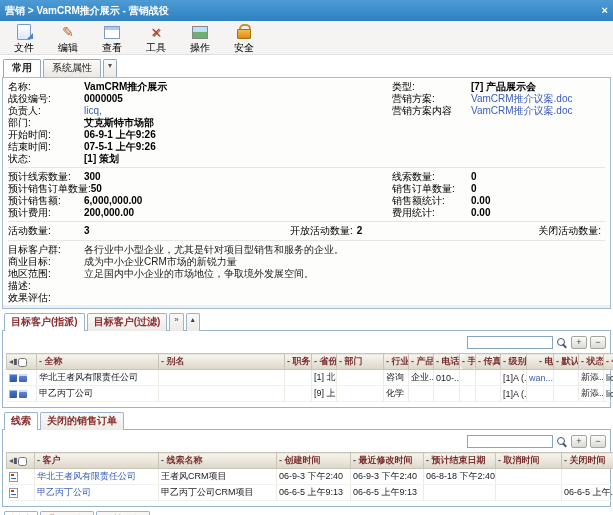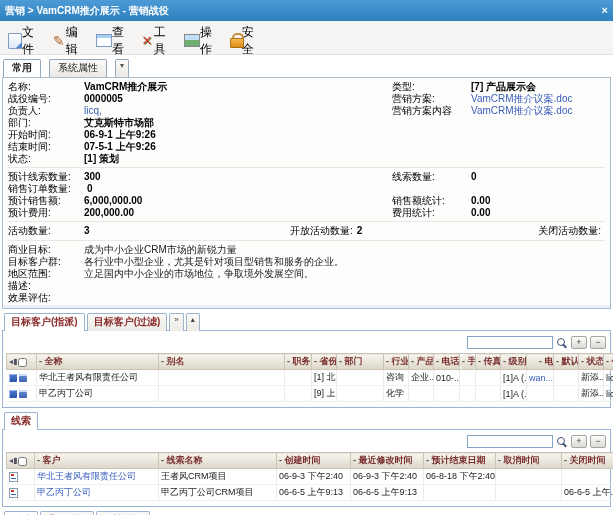--- a/index.html
+++ b/index.html
@@ -14,32 +14,32 @@
     height:21px; background:linear-gradient(#4d9bd5,#2e80c0);
     color:#fff; display:flex; align-items:center; padding:0 5px;
     font-weight:bold; font-size:10px;
   }
   .topbar .close { margin-left:auto; cursor:pointer; font-size:11px; line-height:11px; }
   
   .toolbar {
     display:flex; gap:12px; padding:3px 8px 2px; background:#f5f4f2;
     border-bottom:1px solid #e2e0de; height:34px; align-items:flex-start;
   }
-  .tb-item { display:flex; flex-direction:row; align-items:center; width:32px; font-size:12px; cursor:pointer; }
+  .tb-item { display:flex; flex-direction:column; align-items:center; width:32px; font-size:10px; cursor:pointer; }
   .tb-icon { width:18px; height:16px; position:relative; margin-bottom:1px; display:flex; align-items:center; justify-content:center; }
   .i-file::before { content:""; width:12px; height:14px; background:linear-gradient(#fff,#dce8f8); border:1px solid #7a9cc6; border-radius:1px; }
   .i-file::after { content:""; position:absolute; right:0; bottom:1px; width:0; height:0; border-left:6px solid transparent; border-bottom:6px solid #4d86c8; }
   .i-edit::before { content:"✎"; font-size:14px; color:#b0652e; }
   .i-view::before { content:""; width:14px; height:11px; background:linear-gradient(#a8cdf0 30%,#fff 30%); border:1px solid #7a9cc6; }
   .i-tools::before { content:"✕"; font-size:13px; font-weight:bold; color:#c6392c; text-shadow:1px 1px 0 #7a7a40; }
   .i-operate::before { content:""; width:14px; height:11px; border:1px solid #888; background:linear-gradient(#bfe0f8 45%,#6fb06f 45%); }
   .i-security::before { content:""; position:absolute; top:0; left:4px; width:8px; height:8px; border:2px solid #c89040; border-bottom:none; border-radius:5px 5px 0 0; }
   .i-security::after { content:""; position:absolute; bottom:1px; left:2px; width:12px; height:8px; background:linear-gradient(#f6bc4e,#e08a18); border:1px solid #a87010; border-radius:1px; }
   
-  .main-tabs { display:flex; gap:8px; padding:4px 3px 0; }
+  .main-tabs { display:flex; gap:2px; padding:4px 3px 0; }
   .tab {
     border:1px solid #93a8bd; border-bottom:none; background:linear-gradient(#fbfaf8,#ebe9e4);
     padding:1px 8px 2px; border-radius:2px 2px 0 0; cursor:pointer; color:#222;
   }
   .tab.active { background:#fff; font-weight:bold; }
   .tab.small { padding:1px 4px 2px; font-size:8px; color:#555; }
   
   .panel {
     margin:0 2px; border:1px solid #a8bdd2; background:#fdfdfc;
     padding:3px 5px 4px; box-shadow:inset 0 -3px 0 #e9f0f8;
@@ -210,20 +210,24 @@
         <div class="fl">
           <span class="flabel">预计线索数量:</span>
           <span class="fval">300</span>
         </div>
         <div class="fr">
           <span class="frlabel">线索数量:</span>
           <span class="fval">0</span>
         </div>
       </div>
       <div class="frow">
+        <div class="fl">
+          <span class="flabel">预计销售订单数量:</span>
+          <span class="fval">50</span>
+        </div>
         <div class="fr">
           <span class="frlabel">销售订单数量:</span>
           <span class="fval">0</span>
         </div>
       </div>
       <div class="frow">
         <div class="fl">
           <span class="flabel">预计销售额:</span>
           <span class="fval">6,000,000.00</span>
         </div>
@@ -248,26 +252,26 @@
     <span class="flabel">活动数量:</span>
     <span class="cv1">3</span>
     <span class="cl2">开放活动数量:</span>
     <span class="cv2">2</span>
     <span class="cl3">关闭活动数量:</span>
     <span class="cv2"></span>
   </div>
   <div class="sep"></div>
   <div>
       <div class="trow">
+        <span class="flabel">目标客户群:</span>
+        <span class="tval">各行业中小型企业，尤其是针对项目型销售和服务的企业。</span>
+      </div>
+      <div class="trow">
         <span class="flabel">商业目标:</span>
         <span class="tval">成为中小企业CRM市场的新锐力量</span>
-      </div>
-      <div class="trow">
-        <span class="flabel">目标客户群:</span>
-        <span class="tval">各行业中小型企业，尤其是针对项目型销售和服务的企业。</span>
       </div>
       <div class="trow">
         <span class="flabel">地区范围:</span>
         <span class="tval">立足国内中小企业的市场地位，争取境外发展空间。</span>
       </div>
       <div class="trow">
         <span class="flabel">描述:</span>
         <span class="tval"></span>
       </div>
       <div class="trow">
@@ -350,20 +354,21 @@
               <td>新添...</td>
               <td>licq</td>
             </tr>
           </tbody>
         </table>
       </div>
     </div>
     <div class="section">
       <div class="stabs">
         <div class="stab active">线索</div>
+        <div class="stab">关闭的销售订单</div>
       </div>
       <div class="sbody">
         <div class="srow">
           <input class="search-box" type="text" style="">
           <span class="mag"></span>
           <div class="sbtn">+</div>
           <div class="sbtn">−</div>
         </div>
         <table>
           <thead>

